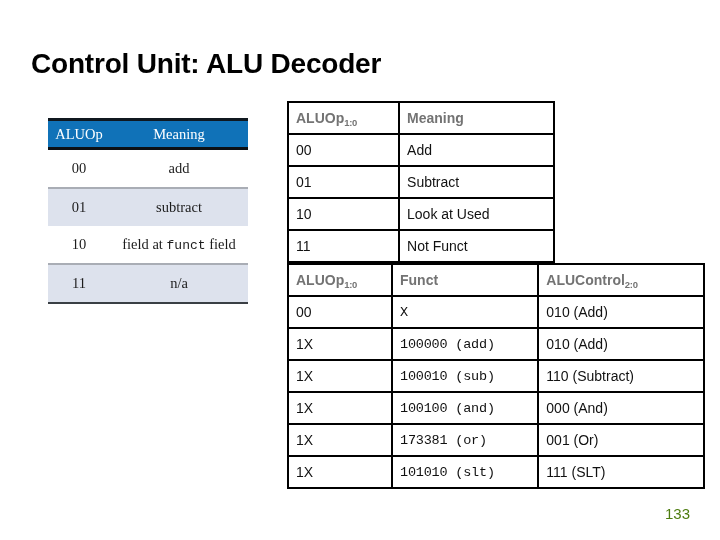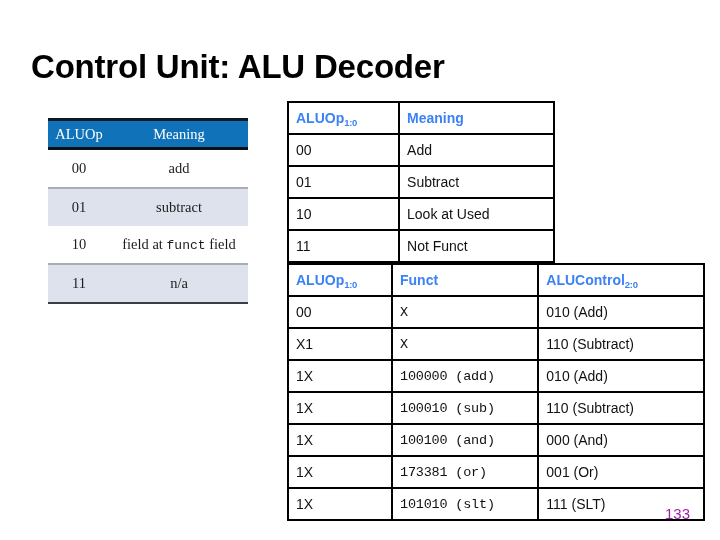--- a/index.html
+++ b/index.html
@@ -13,21 +13,21 @@
     font-family: "Liberation Sans", sans-serif;
     overflow: hidden;
     position: relative;
   }
 
   
   #slide-title {
     position: absolute;
     left: 31px;
     top: 48px;
-    font-size: 33px;
+    font-size: 28px;
     font-weight: bold;
     color: #000000;
     letter-spacing: -0.2px;
     white-space: nowrap;
   }
 
   
   #figure-table {
     position: absolute;
     left: 48px;
@@ -82,21 +82,21 @@
     border: 2px solid #000000;
     padding: 0 7px;
     height: 30px;
     text-align: left;
     vertical-align: middle;
     font-size: 14px;
     color: #111111;
     font-weight: normal;
   }
   .data-table th {
-    color: #3b82f6;
+    color: #737373;
     font-weight: bold;
     font-size: 14px;
     border-radius: 8px;
   }
   .data-table th sub {
     font-size: 9.5px;
     font-weight: bold;
     vertical-align: baseline;
     position: relative;
     bottom: -3px;
@@ -126,21 +126,21 @@
   #alucontrol-table .c1 { width: 96px; }
   #alucontrol-table .c2 { width: 155px; }
   #alucontrol-table .c3 { width: 167px; }
 
   
   #page-number {
     position: absolute;
     left: 665px;
     top: 505px;
     font-size: 15px;
-    color: #a21caf;
+    color: #4d7c0f;
     font-family: "Liberation Sans", sans-serif;
   }
 </style>
 </head>
 <body>
 
 <div id="slide-title">Control Unit: ALU Decoder</div>
 
 <table id="figure-table">
   <thead>
@@ -204,25 +204,20 @@
       <th class="c3"><span>ALUControl</span><sub>2:0</sub></th>
     </tr>
   </thead>
   <tbody>
     <tr>
       <td>00</td>
       <td class="mono">X</td>
       <td>010 (Add)</td>
     </tr>
     <tr>
-      <td>X1</td>
-      <td class="mono">X</td>
-      <td>110 (Subtract)</td>
-    </tr>
-    <tr>
       <td>1X</td>
       <td class="mono">100000 (add)</td>
       <td>010 (Add)</td>
     </tr>
     <tr>
       <td>1X</td>
       <td class="mono">100010 (sub)</td>
       <td>110 (Subtract)</td>
     </tr>
     <tr>

